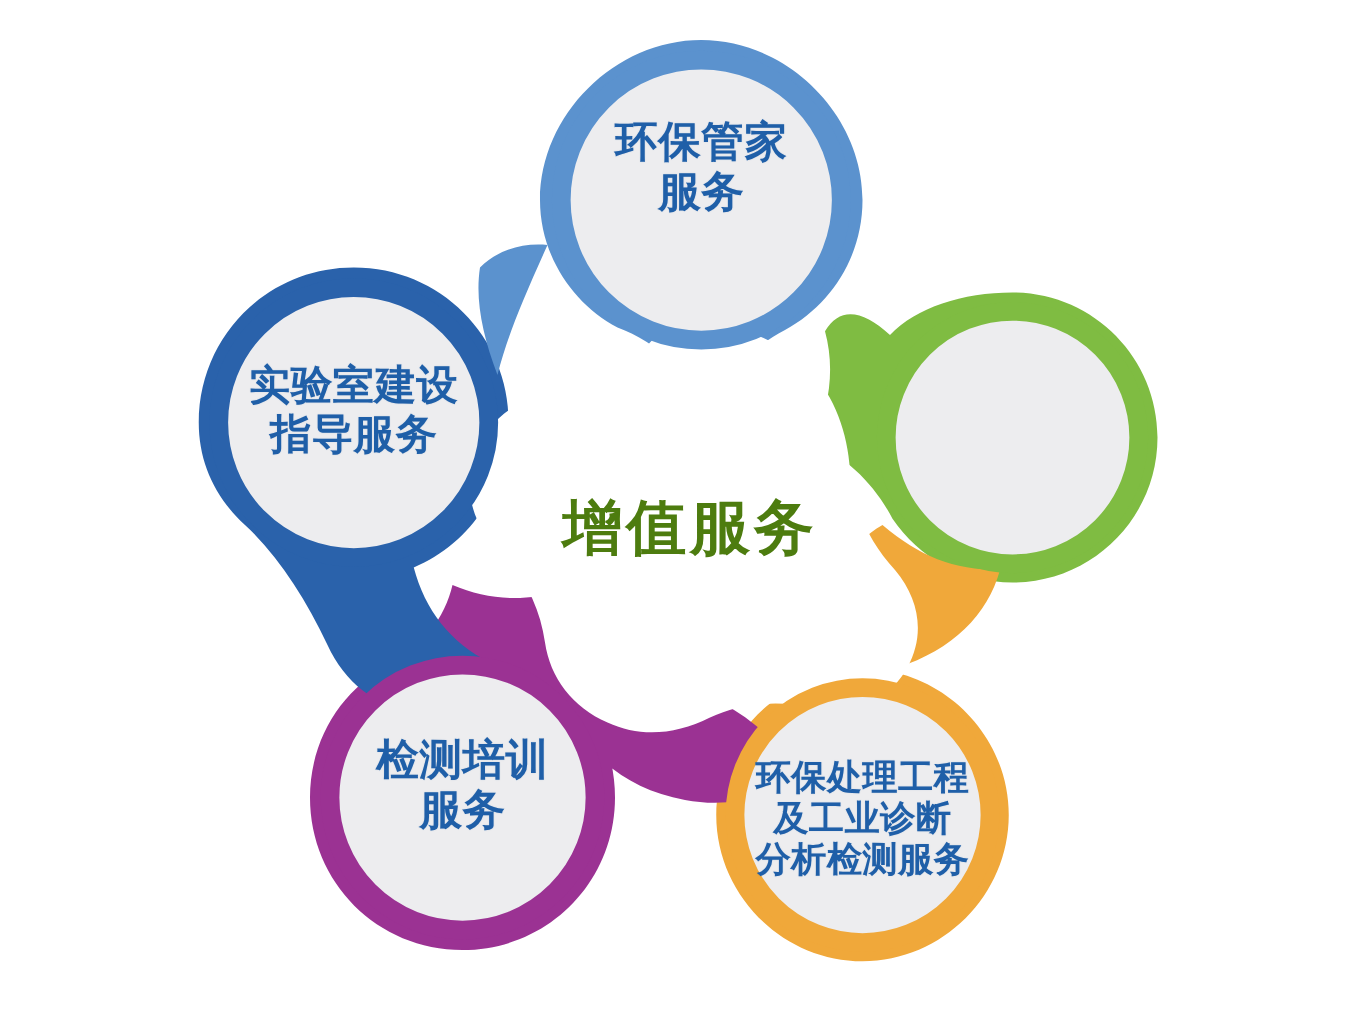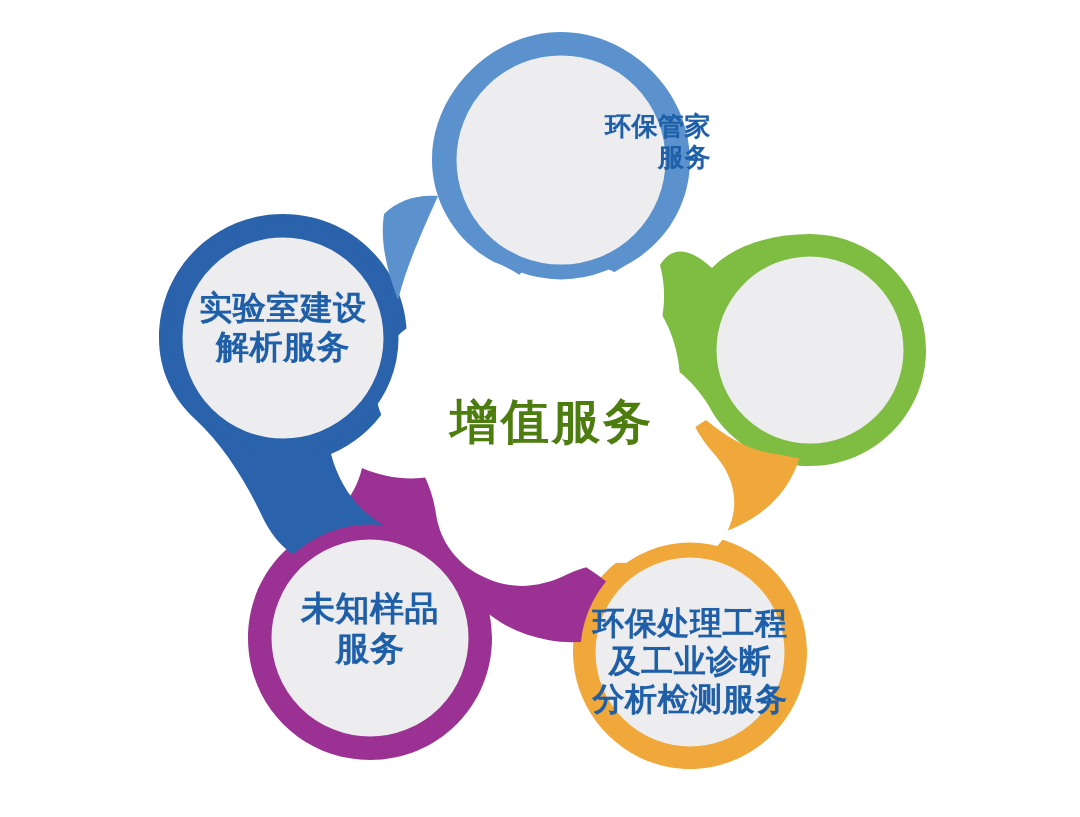--- a/index.html
+++ b/index.html
@@ -131,29 +131,29 @@
 
     <g>
       <circle cx="561" cy="160" r="112" fill="#ededef" stroke="#5b92ce" stroke-width="15"></circle>
       <circle cx="810" cy="350" r="101" fill="#ededef" stroke="#7fbc42" stroke-width="15"></circle>
       <circle cx="690" cy="652" r="102" fill="#ededef" stroke="#f0a83a" stroke-width="15"></circle>
       <circle cx="370" cy="638" r="106" fill="#ededef" stroke="#9b3293" stroke-width="15"></circle>
       <circle cx="283" cy="338" r="108" fill="#ededef" stroke="#2a62ab" stroke-width="15"></circle>
     </g>
   </svg>
 
-  <div class="node-label" style="left:411px; top:111px; width:300px; font-size:26px;text-align:right;">环保管家
+  <div class="node-label" style="left:411px; top:94px; width:300px; font-size:34px;">环保管家
 服务</div>
 
 
-  <div class="node-label" style="left:560px; top:605px; width:260px; font-size:32px;">环保处理工程
+  <div class="node-label" style="left:560px; top:605px; width:260px; font-size:28px;">环保处理工程
 及工业诊断
 分析检测服务</div>
 
-  <div class="node-label" style="left:220px; top:588px; width:300px; font-size:34px;">未知样品
+  <div class="node-label" style="left:220px; top:588px; width:300px; font-size:34px;">检测培训
 服务</div>
 
   <div class="node-label" style="left:133px; top:289px; width:300px; font-size:33px;">实验室建设
-解析服务</div>
+指导服务</div>
 
   <div class="center-label" style="left:352px; top:390px; width:400px; font-size:48px;">增值服务</div>
 
 </div>
 
 </body></html>

